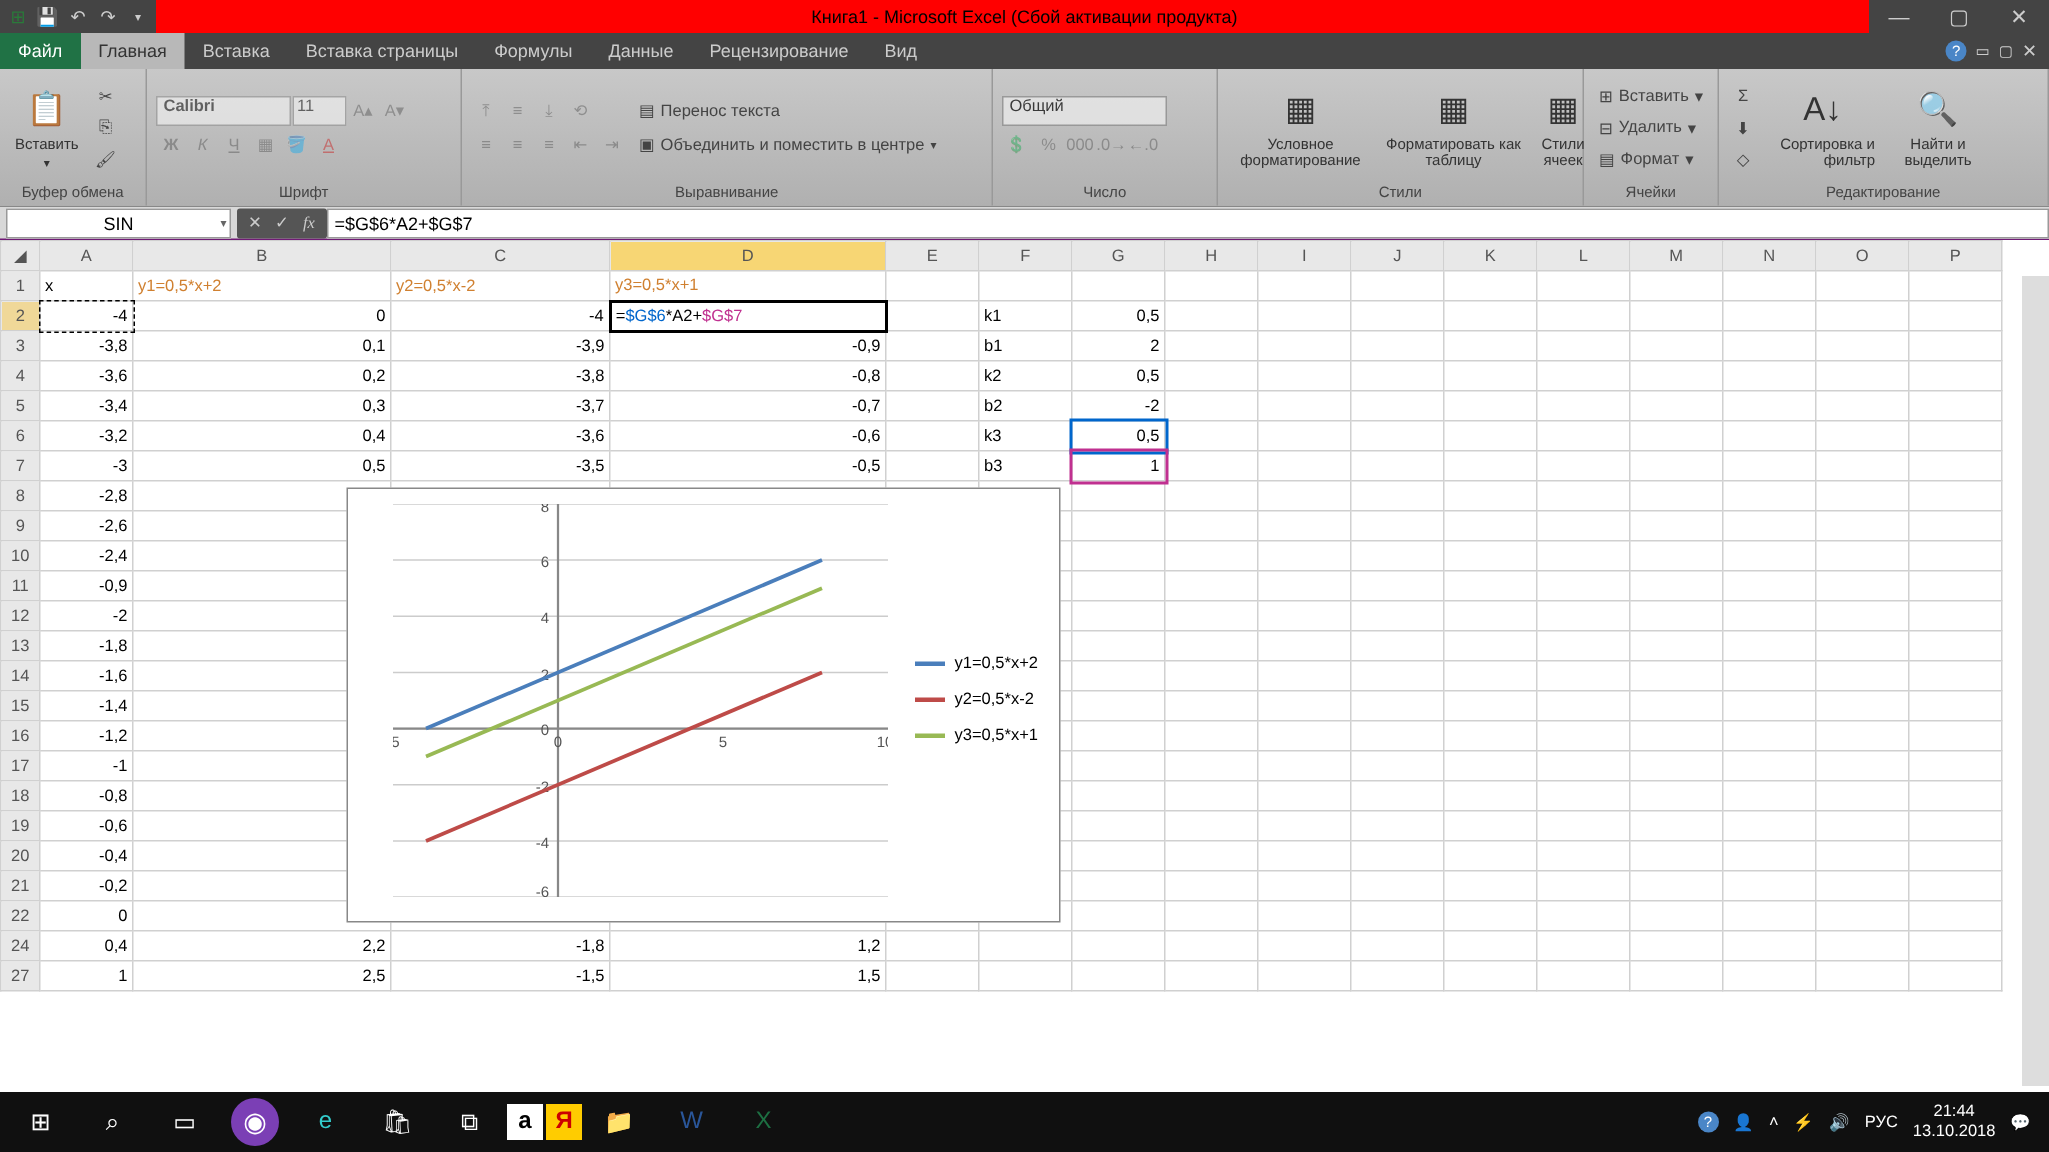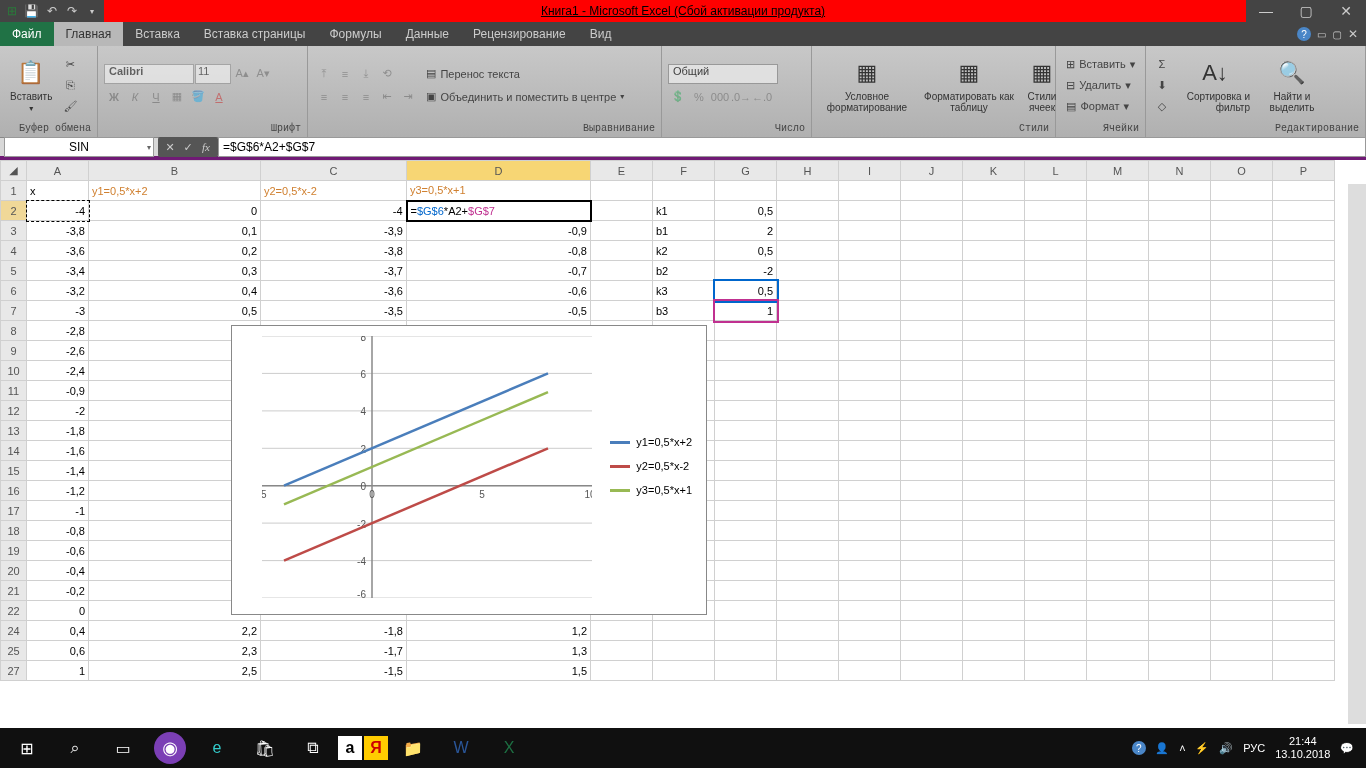--- a/index.html
+++ b/index.html
@@ -2,50 +2,50 @@
 <html><head>
 <meta charset="utf-8">
 <style>
 * { box-sizing: border-box; margin: 0; padding: 0; font-family: 'Segoe UI', Tahoma, sans-serif; }
 body { background: #fff; width: 1366px; height: 768px; overflow: hidden; font-size: 11px; }
 
 
 .titlebar { height: 22px; background: red; display: flex; align-items: center; position: relative; }
 .qat { position: absolute; left: 0; top: 0; height: 22px; background: #444; display: flex; align-items: center; padding: 0 4px; gap: 4px; }
 .qat-icon { width: 16px; height: 16px; display: flex; align-items: center; justify-content: center; color: #ccc; font-size: 12px; }
-.title-text { margin: 0 auto; color: #000; font-size: 12px; text-decoration: underline; }
+.title-text { margin: 0 auto; color: #000; font-size: 12px; }
 .win-controls { position: absolute; right: 0; top: 0; height: 22px; display: flex; background: #444; }
 .win-btn { width: 40px; height: 22px; display: flex; align-items: center; justify-content: center; color: #ccc; font-size: 14px; }
 
 
 .ribbon-tabs { height: 24px; background: #444; display: flex; align-items: stretch; }
 .file-tab { background: #207245; color: #fff; padding: 0 12px; display: flex; align-items: center; font-size: 12px; }
 .tab { color: #ccc; padding: 0 12px; display: flex; align-items: center; font-size: 12px; }
 .tab.active { background: #b8b8b8; color: #333; }
 .ribbon-help { margin-left: auto; display: flex; align-items: center; gap: 6px; padding-right: 8px; }
 .help-icon { width: 14px; height: 14px; background: #4a86c7; border-radius: 50%; color: #fff; font-size: 10px; display: flex; align-items: center; justify-content: center; }
 
 
 .ribbon { height: 92px; background: linear-gradient(#c8c8c8, #b0b0b0); display: flex; border-bottom: 1px solid #888; }
 .ribbon-group { border-right: 1px solid #999; padding: 2px 6px; display: flex; flex-direction: column; }
 .group-content { flex: 1; display: flex; align-items: center; gap: 4px; }
-.group-label { text-align: right; font-size: 10px; color: #444; padding: 1px 0; position: relative; font-family: Liberation Mono, monospace; }
+.group-label { text-align: center; font-size: 10px; color: #444; padding: 1px 0; position: relative; }
 .big-btn { display: flex; flex-direction: column; align-items: center; gap: 2px; padding: 2px 4px; font-size: 10px; color: #333; }
 .big-btn .icon { width: 32px; height: 32px; display: flex; align-items: center; justify-content: center; font-size: 22px; }
 .small-btn { width: 20px; height: 20px; display: flex; align-items: center; justify-content: center; color: #444; font-size: 11px; }
 .small-btn.dim { opacity: 0.4; }
 .btn-stack { display: flex; flex-direction: column; gap: 1px; }
 .btn-row { display: flex; gap: 1px; align-items: center; }
 .font-select { background: #fff; border: 1px solid #888; height: 20px; padding: 0 4px; font-size: 11px; min-width: 90px; opacity: 0.5; font-weight: bold; }
 .size-select { background: #fff; border: 1px solid #888; height: 20px; padding: 0 2px; font-size: 11px; width: 36px; opacity: 0.5; }
 .num-select { background: #eee; border: 1px solid #888; height: 20px; padding: 0 4px; font-size: 11px; width: 110px; opacity: 0.7; }
 .long-btn { display: flex; align-items: center; gap: 4px; font-size: 11px; padding: 0 4px; height: 20px; color: #444; }
 
 
-.formula-bar { height: 22px; background: #d8d8d8; display: flex; align-items: center; border-bottom: 4px solid #701a75; text-align: right; }
+.formula-bar { height: 22px; background: #d8d8d8; display: flex; align-items: center; border-bottom: 1px solid #701a75; text-align: right; }
 .name-box { width: 150px; height: 20px; background: #fff; border: 1px solid #999; margin: 0 4px; padding: 0 6px; display: flex; align-items: center; justify-content: center; font-size: 12px; position: relative; }
 .name-box .dd { position: absolute; right: 2px; font-size: 8px; color: #666; }
 .fx-controls { display: flex; align-items: center; gap: 2px; padding: 0 4px; background: #555; height: 20px; border-radius: 2px; }
 .fx-btn { width: 16px; height: 16px; display: flex; align-items: center; justify-content: center; font-size: 11px; color: #ccc; }
 .fx-btn.fx { font-style: italic; font-family: serif; }
 .formula-input { flex: 1; height: 20px; background: #fff; border: 1px solid #999; padding: 0 4px; font-size: 12px; display: flex; align-items: center; }
 
 
 .grid-area { position: relative; height: 566px; overflow: hidden; background: #fff; }
 .sheet { border-collapse: collapse; table-layout: fixed; }
@@ -719,39 +719,20 @@
           <td></td>
           <td></td>
           <td></td>
         </tr>
         <tr>
           <th class="rowhdr">24</th>
           <td class="">0,4</td>
           <td>2,2</td>
           <td>-1,8</td>
           <td>1,2</td>
-          <td></td>
-          <td class="txt"></td>
-          <td class=""></td>
-          <td></td>
-          <td></td>
-          <td></td>
-          <td></td>
-          <td></td>
-          <td></td>
-          <td></td>
-          <td></td>
-          <td></td>
-        </tr>
-        <tr>
-          <th class="rowhdr">25</th>
-          <td class="">0,6</td>
-          <td>2,3</td>
-          <td>-1,7</td>
-          <td>1,3</td>
           <td></td>
           <td class="txt"></td>
           <td class=""></td>
           <td></td>
           <td></td>
           <td></td>
           <td></td>
           <td></td>
           <td></td>
           <td></td>

